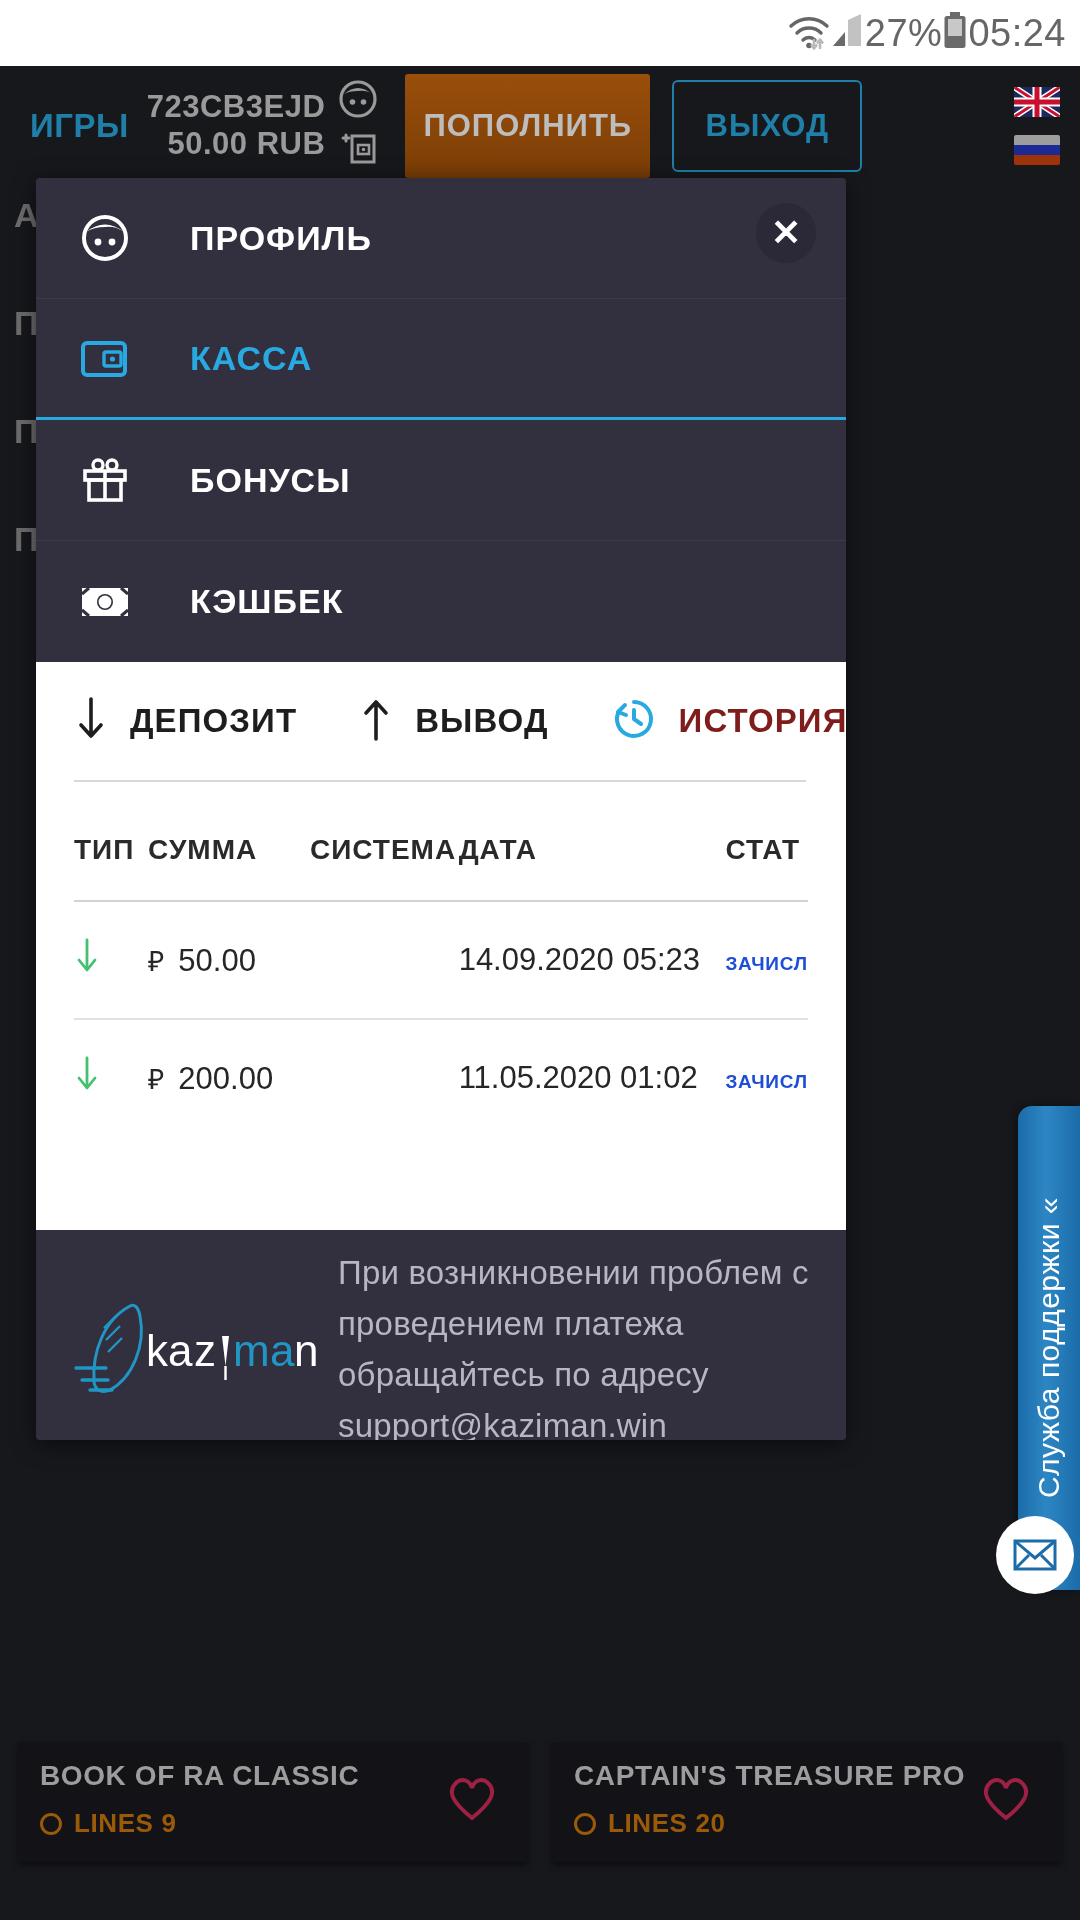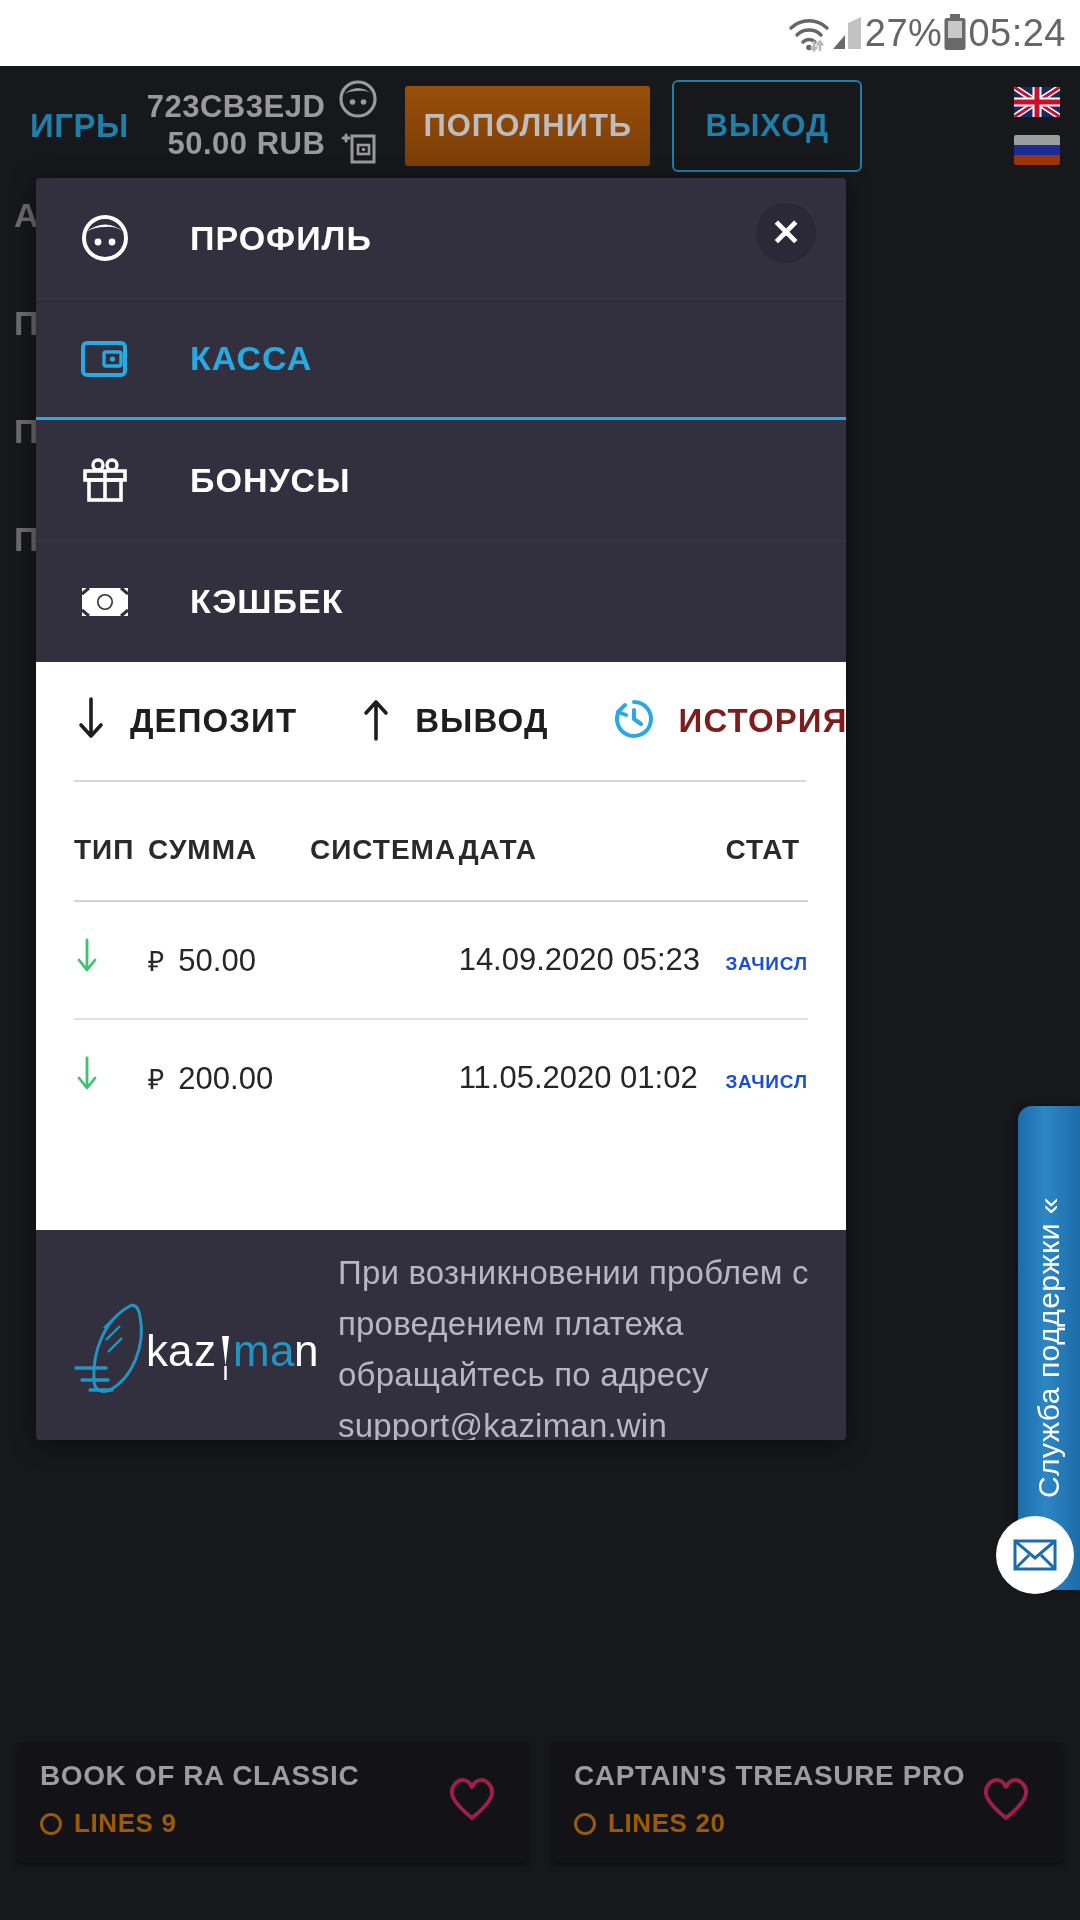--- a/index.html
+++ b/index.html
@@ -10,21 +10,21 @@
     overflow: hidden;
   }
   #root { position: relative; width: 1080px; height: 1920px; }
 
   
   .statusbar {
     position: absolute; left:0; top:0; width:1080px; height:66px;
     background:#ffffff; display:flex; align-items:center; justify-content:flex-end;
     padding-right: 14px;
   }
-  .sb-group { display:flex; align-items:center; }
+  .sb-group { display:flex; align-items:flex-start; }
   .sb-text {
     color:#666; font-size:38px; letter-spacing:0.5px;
     font-family:"Liberation Sans", sans-serif;
   }
   .wifi-ico { position:relative; width:44px; height:38px; }
   .wifi-ico svg { position:absolute; left:0; top:2px; }
   .sig-ico  { width:34px; height:36px; }
   .bat-ico  { width:26px; height:38px; position:relative; }
 
   
@@ -44,21 +44,21 @@
   .acct { margin-left:18px; text-align:right; line-height:1.18; }
   .acct-id, .acct-bal {
     color:#9a9a9a; font-size:31px; font-weight:bold; letter-spacing:0.5px;
     white-space:nowrap;
   }
   .acct-icons {
     margin-left:12px; display:flex; flex-direction:column; gap:6px;
     align-items:center; justify-content:center;
   }
   .btn-deposit {
-    margin-left:26px; width:245px; height:80px;
+    margin-left:26px; width:245px; height:104px;
     background:linear-gradient(#9a4f0b,#7a3d06);
     color:#bdbdbd; font-size:31px; font-weight:bold; letter-spacing:1px;
     display:flex; align-items:center; justify-content:center; border:none;
     border-radius:3px;
   }
   .btn-exit {
     margin-left:22px; width:190px; height:92px; background:transparent;
     border:2px solid #1f7fa8; border-radius:6px;
     color:#1f7fa8; font-size:31px; font-weight:bold; letter-spacing:1px;
     display:flex; align-items:center; justify-content:center;

